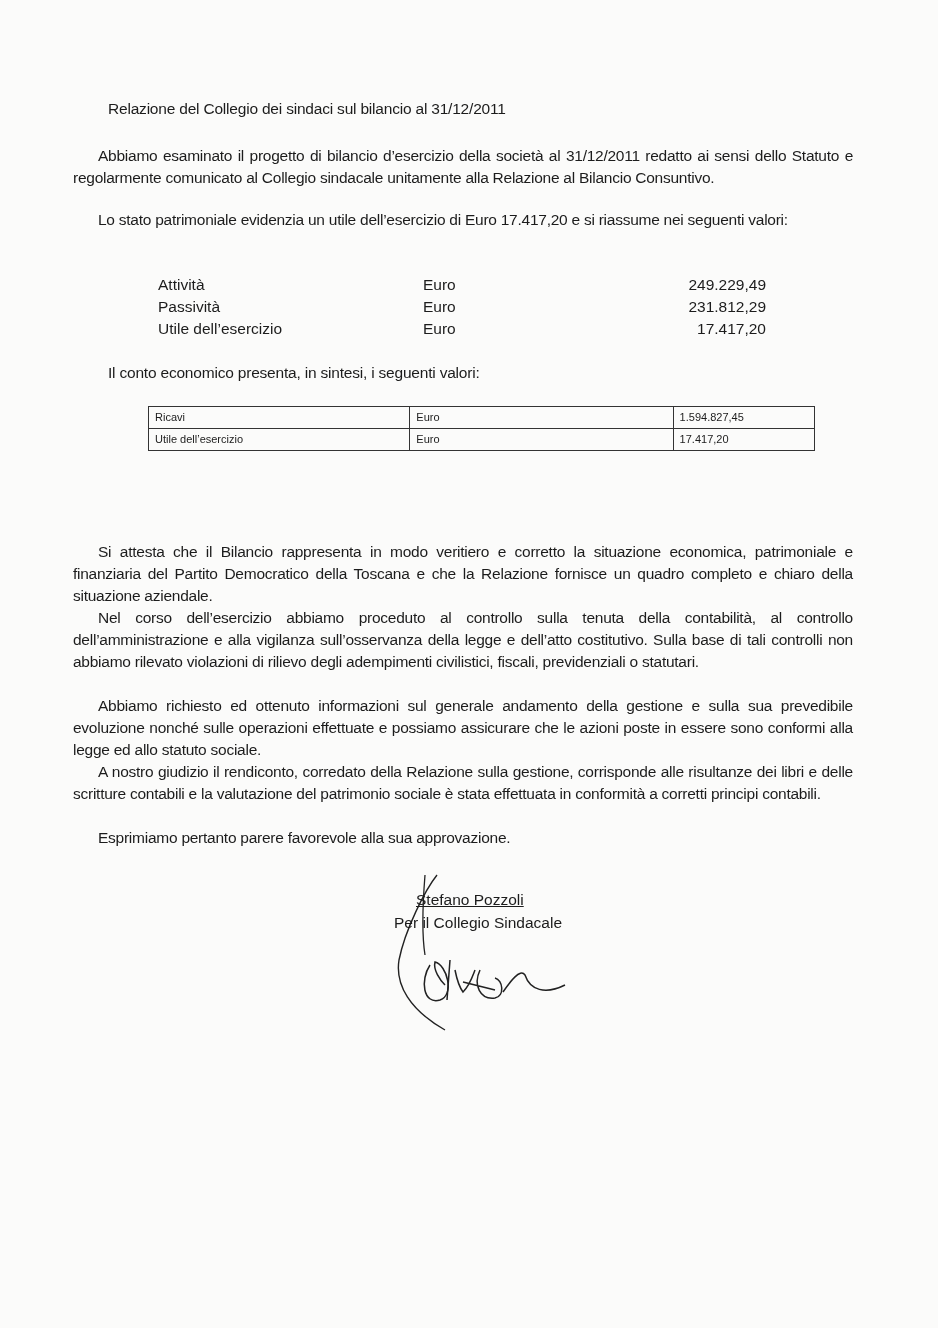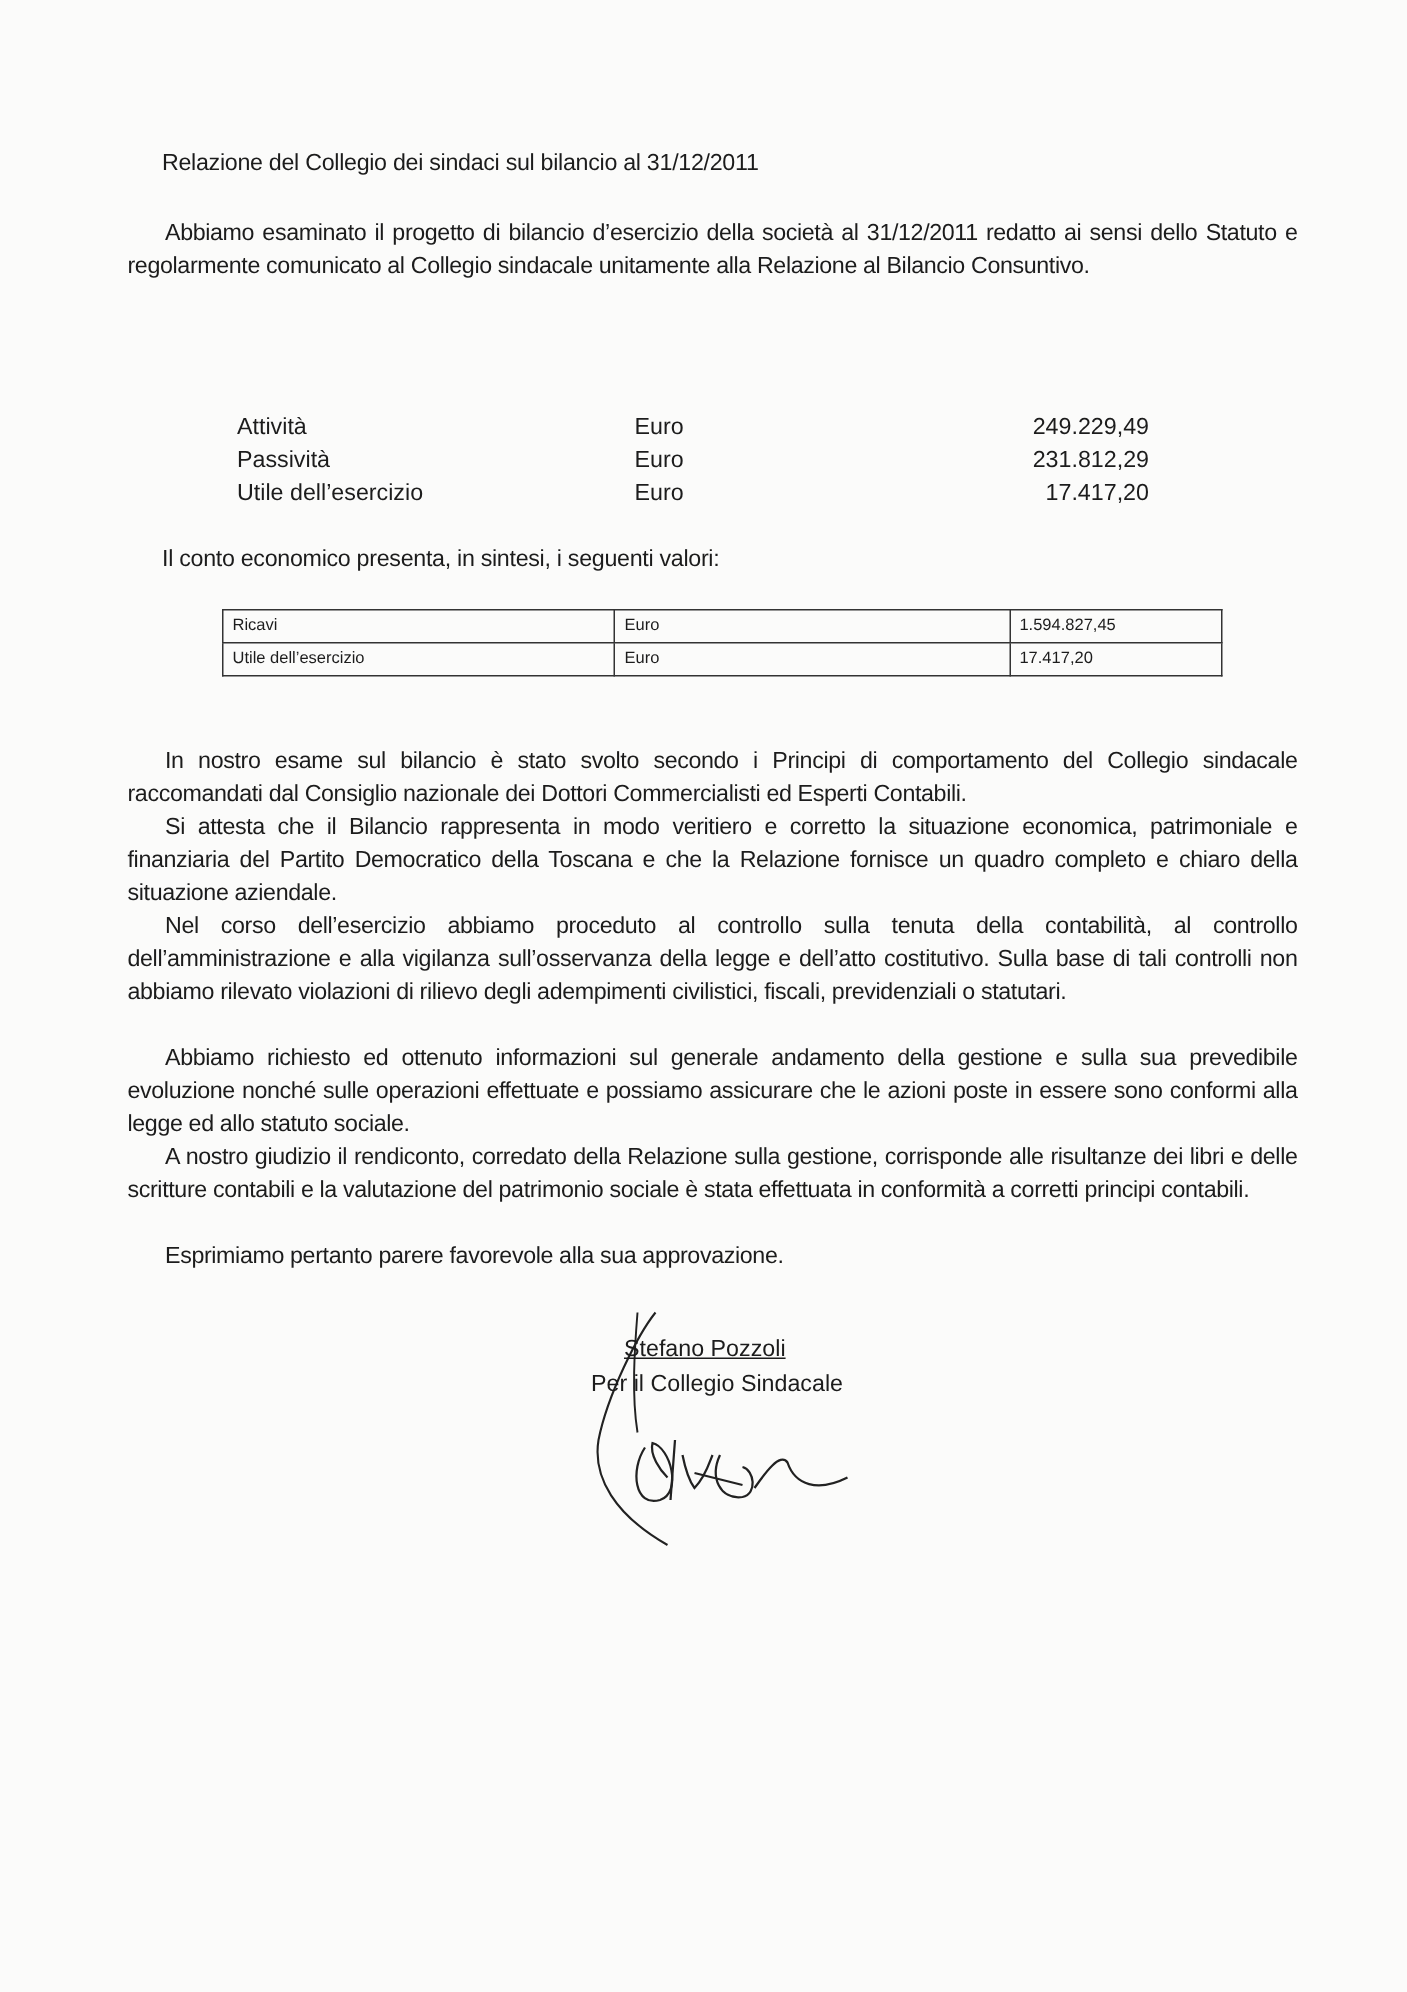--- a/index.html
+++ b/index.html
@@ -22,21 +22,21 @@
     }
     .txt {
       position: absolute;
       font-size: 15.5px;
       line-height: 22px;
       white-space: nowrap;
       letter-spacing: -0.2px;
     }
     .para {
       position: absolute;
-      left: 85px;
+      left: 73px;
       width: 780px;
       font-size: 15.5px;
       line-height: 22px;
       text-align: justify;
       letter-spacing: -0.25px;
     }
     .para .indent {
       display: inline-block;
       width: 25px;
     }
@@ -89,20 +89,21 @@
   </style>
 </head>
 <body>
 
 <div class="page">
 
   <div class="txt" style="left:108px; top:98px;">Relazione del Collegio dei sindaci sul bilancio al 31/12/2011</div>
 
   <div class="para" style="top:145px;"><span class="indent"></span><span>Abbiamo esaminato il progetto di bilancio d’esercizio della società al 31/12/2011 redatto ai sensi dello Statuto e regolarmente comunicato al Collegio sindacale unitamente alla Relazione al Bilancio Consuntivo.</span></div>
 
+  <div class="para" style="top:209px;"><span class="indent"></span><span>Lo stato patrimoniale evidenzia un utile dell’esercizio di Euro 17.417,20 e si riassume nei seguenti valori:</span></div>
 
   <div class="summary">
     <div class="summary-row">
       <span class="label">Attività</span>
       <span class="cur">Euro</span>
       <span class="val">249.229,49</span>
     </div>
     <div class="summary-row">
       <span class="label">Passività</span>
       <span class="cur">Euro</span>
@@ -125,21 +126,20 @@
       <td class="c3">1.594.827,45</td>
     </tr>
     <tr>
       <td class="c1">Utile dell’esercizio</td>
       <td class="c2">Euro</td>
       <td class="c3">17.417,20</td>
     </tr>
   </tbody>
     </table>
 
-  <div class="para" style="top:497px;"><span class="indent"></span><span>In nostro esame sul bilancio è stato svolto secondo i Principi di comportamento del Collegio sindacale raccomandati dal Consiglio nazionale dei Dottori Commercialisti ed Esperti Contabili.</span></div>
 
   <div class="para" style="top:541px;"><span class="indent"></span><span>Si attesta che il Bilancio rappresenta in modo veritiero e corretto la situazione economica, patrimoniale e finanziaria del Partito Democratico della Toscana e che la Relazione fornisce un quadro completo e chiaro della situazione aziendale.</span></div>
 
   <div class="para" style="top:607px;"><span class="indent"></span><span>Nel corso dell’esercizio abbiamo proceduto al controllo sulla tenuta della contabilità, al controllo dell’amministrazione e alla vigilanza sull’osservanza della legge e dell’atto costitutivo. Sulla base di tali controlli non abbiamo rilevato violazioni di rilievo degli adempimenti civilistici, fiscali, previdenziali o statutari.</span></div>
 
   <div class="para" style="top:761px;"><span class="indent"></span><span>A nostro giudizio il rendiconto, corredato della Relazione sulla gestione, corrisponde alle risultanze dei libri e delle scritture contabili e la valutazione del patrimonio sociale è stata effettuata in conformità a corretti principi contabili.</span></div>
 
   <div class="para" style="top:695px;"><span class="indent"></span><span>Abbiamo richiesto ed ottenuto informazioni sul generale andamento della gestione e sulla sua prevedibile evoluzione nonché sulle operazioni effettuate e possiamo assicurare che le azioni poste in essere sono conformi alla legge ed allo statuto sociale.</span></div>
 
   <div class="para" style="top:827px;"><span class="indent"></span><span>Esprimiamo pertanto parere favorevole alla sua approvazione.</span></div>

